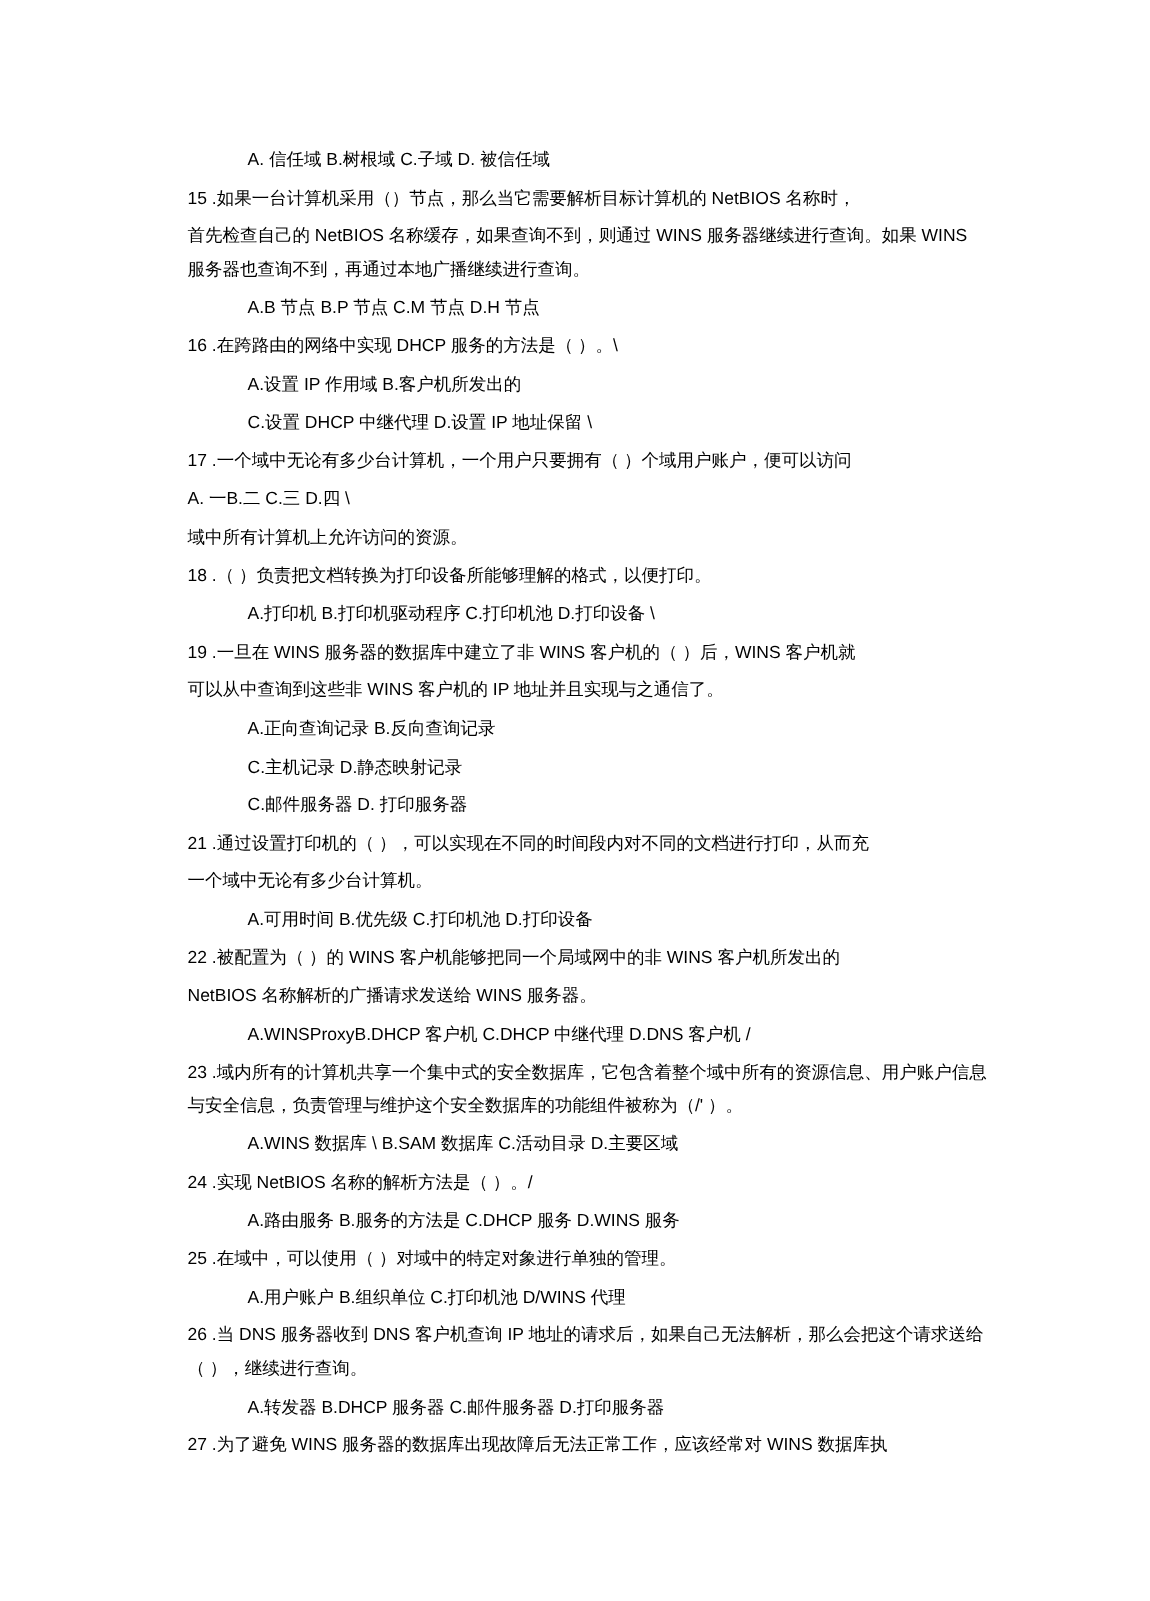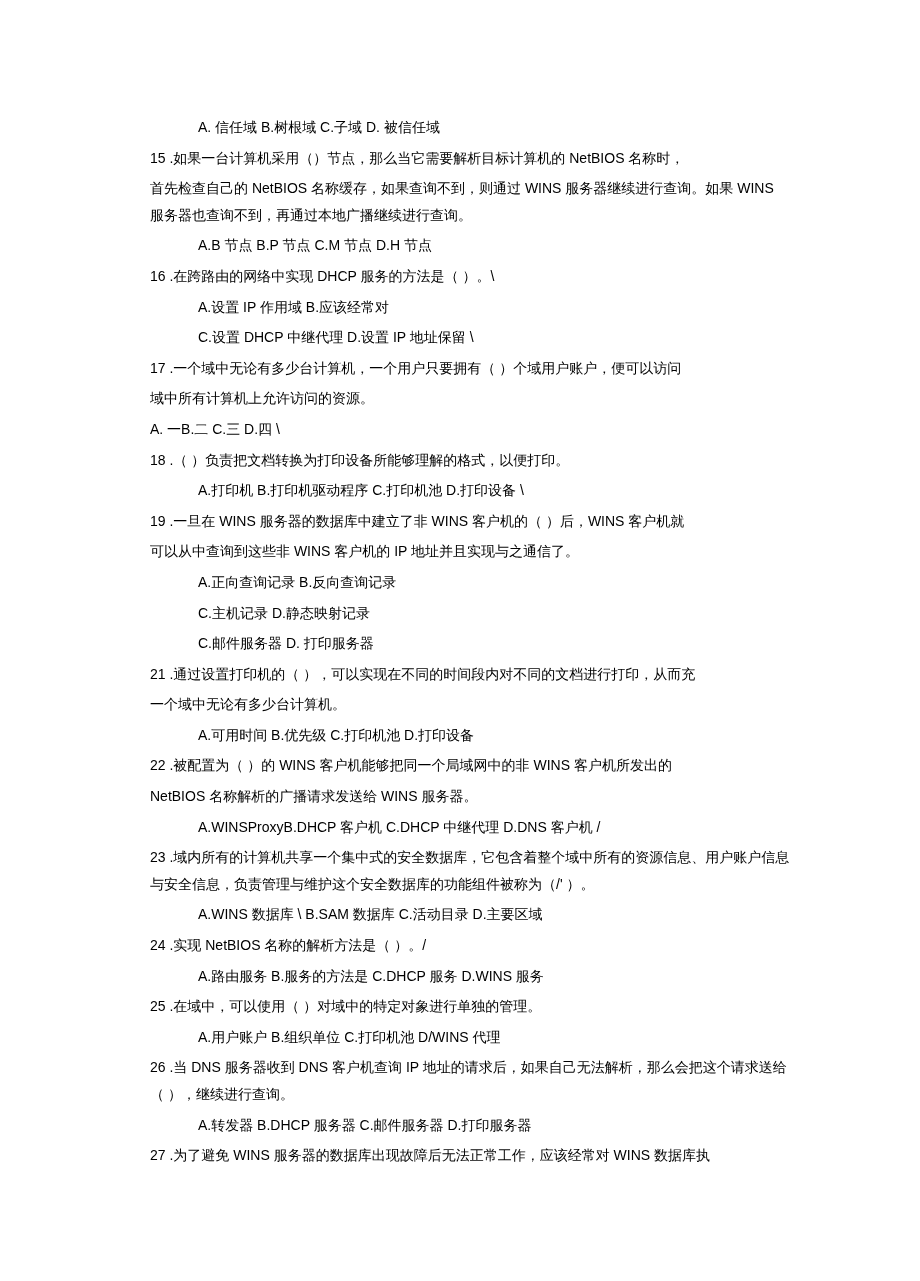--- a/index.html
+++ b/index.html
@@ -26,25 +26,25 @@
 </style>
 </head>
 <body>
 
 <div class="page" id="page-root">
     <div class="para indent">A. 信任域 B.树根域 C.子域 D. 被信任域</div>
     <div class="para">15 .如果一台计算机采用（）节点，那么当它需要解析目标计算机的 NetBIOS 名称时，</div>
     <div class="para">首先检查自己的 NetBIOS 名称缓存，如果查询不到，则通过 WINS 服务器继续进行查询。如果 WINS 服务器也查询不到，再通过本地广播继续进行查询。</div>
     <div class="para indent">A.B 节点 B.P 节点 C.M 节点 D.H 节点</div>
     <div class="para">16 .在跨路由的网络中实现 DHCP 服务的方法是（ ）。\</div>
-    <div class="para indent">A.设置 IP 作用域 B.应该经常对</div>
+    <div class="para indent">A.设置 IP 作用域 B.客户机所发出的</div>
     <div class="para indent">C.设置 DHCP 中继代理 D.设置 IP 地址保留 \</div>
     <div class="para">17 .一个域中无论有多少台计算机，一个用户只要拥有（ ）个域用户账户，便可以访问</div>
+    <div class="para">A. 一B.二 C.三 D.四 \</div>
     <div class="para">域中所有计算机上允许访问的资源。</div>
-    <div class="para">A. 一B.二 C.三 D.四 \</div>
     <div class="para">18 .（ ）负责把文档转换为打印设备所能够理解的格式，以便打印。</div>
     <div class="para indent">A.打印机 B.打印机驱动程序 C.打印机池 D.打印设备 \</div>
     <div class="para">19 .一旦在 WINS 服务器的数据库中建立了非 WINS 客户机的（ ）后，WINS 客户机就</div>
     <div class="para">可以从中查询到这些非 WINS 客户机的 IP 地址并且实现与之通信了。</div>
     <div class="para indent">A.正向查询记录 B.反向查询记录</div>
     <div class="para indent">C.主机记录 D.静态映射记录</div>
     <div class="para indent">C.邮件服务器 D. 打印服务器</div>
     <div class="para">21 .通过设置打印机的（ ），可以实现在不同的时间段内对不同的文档进行打印，从而充</div>
     <div class="para">一个域中无论有多少台计算机。</div>
     <div class="para indent">A.可用时间 B.优先级 C.打印机池 D.打印设备</div>

